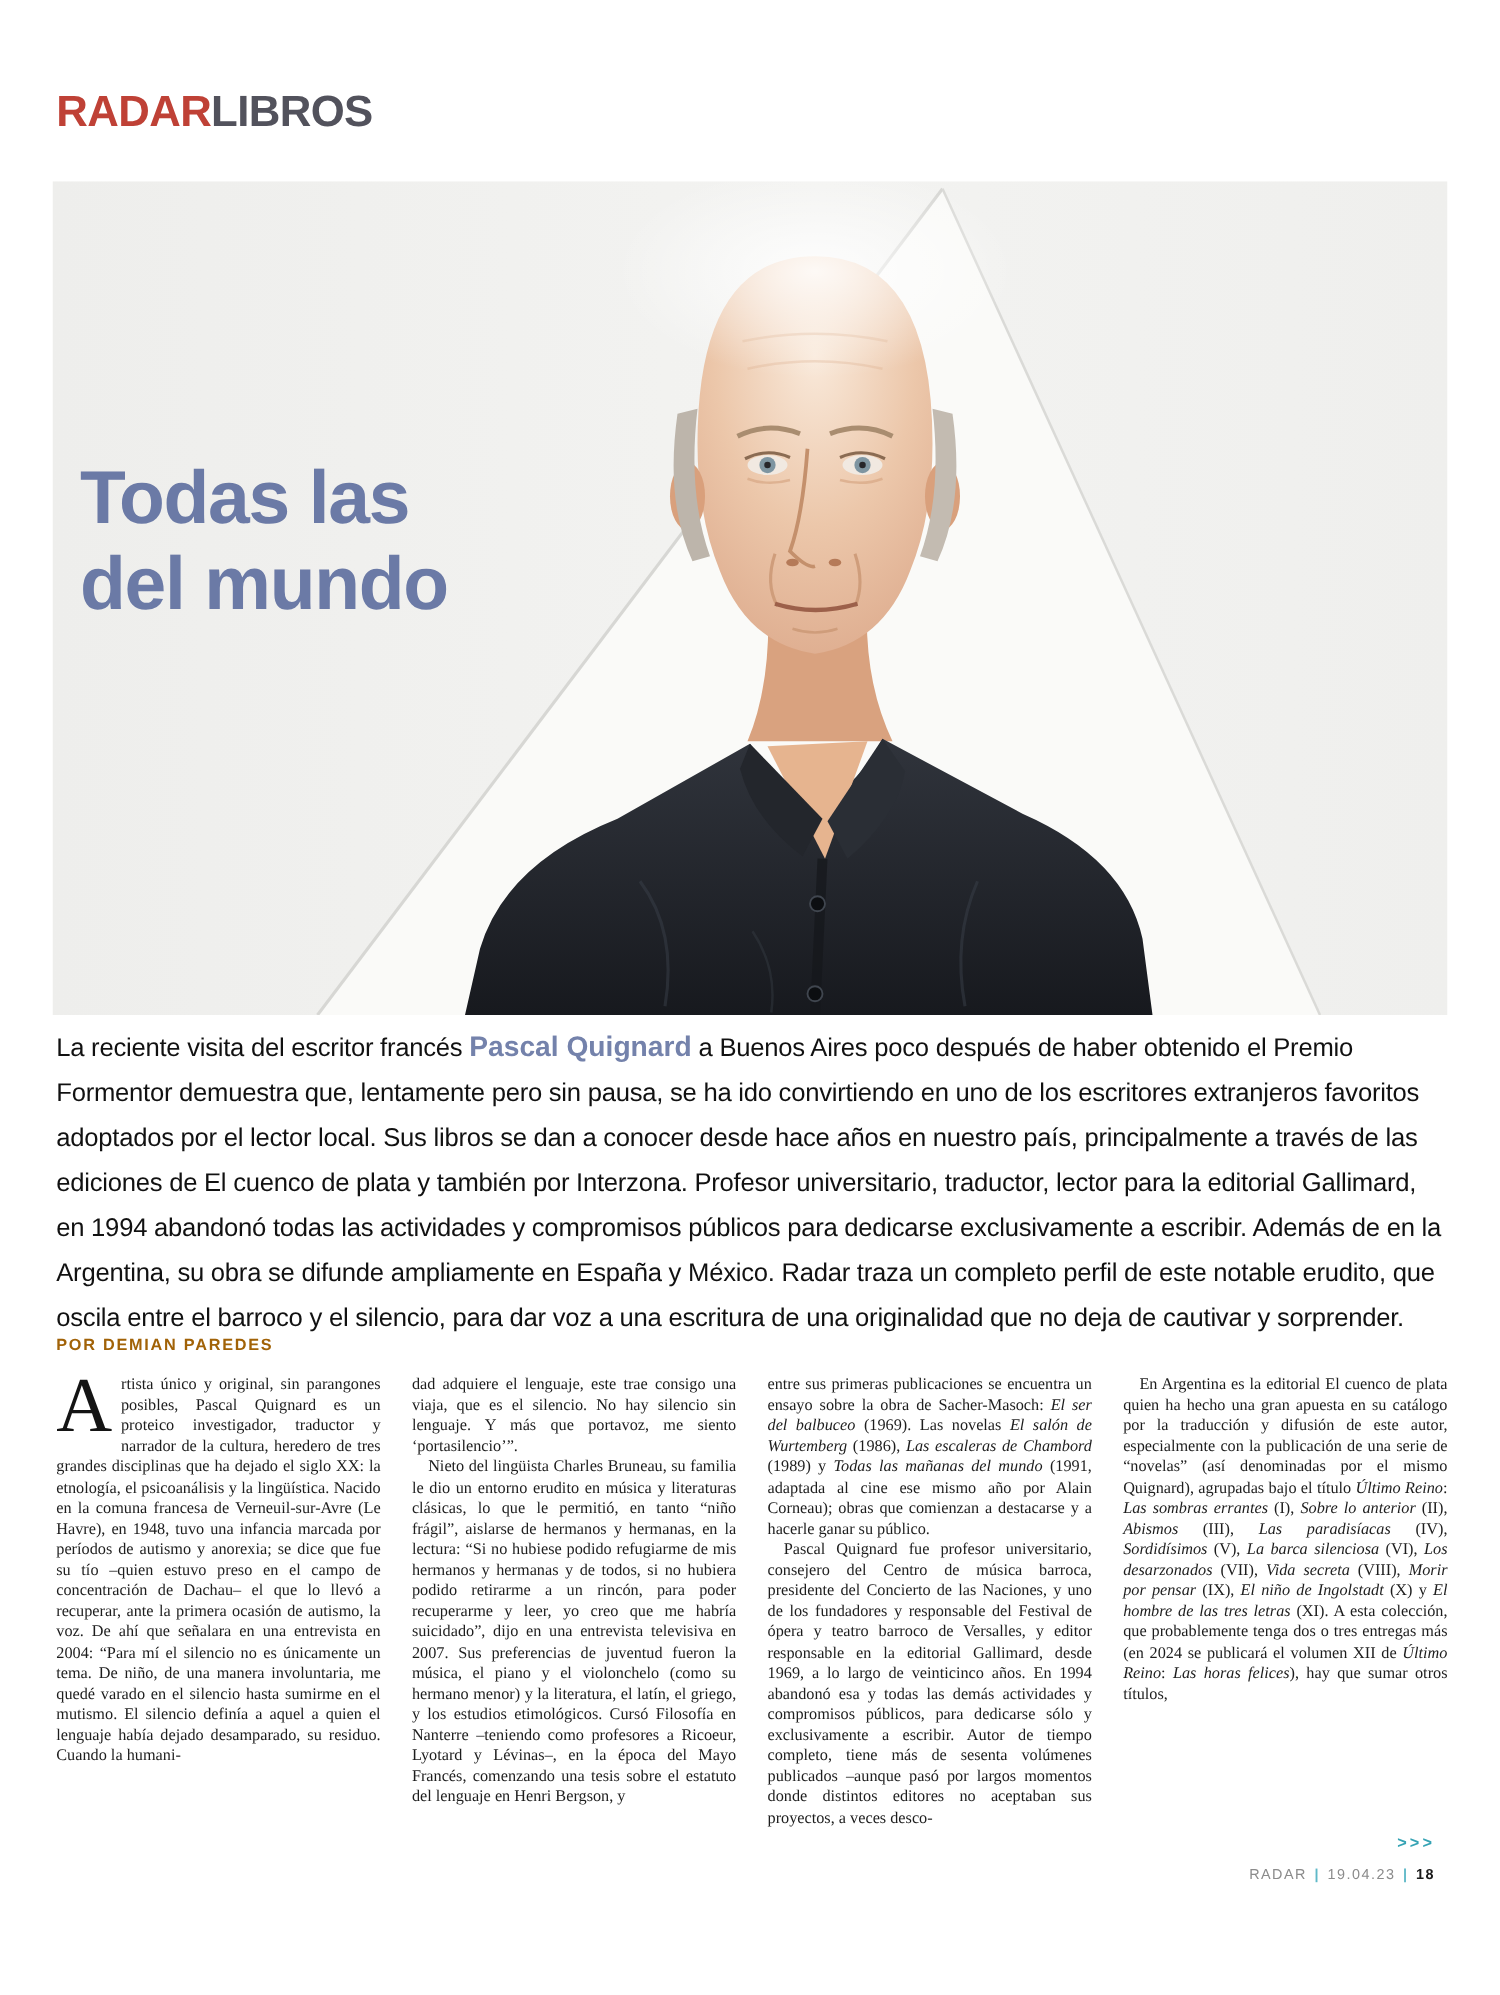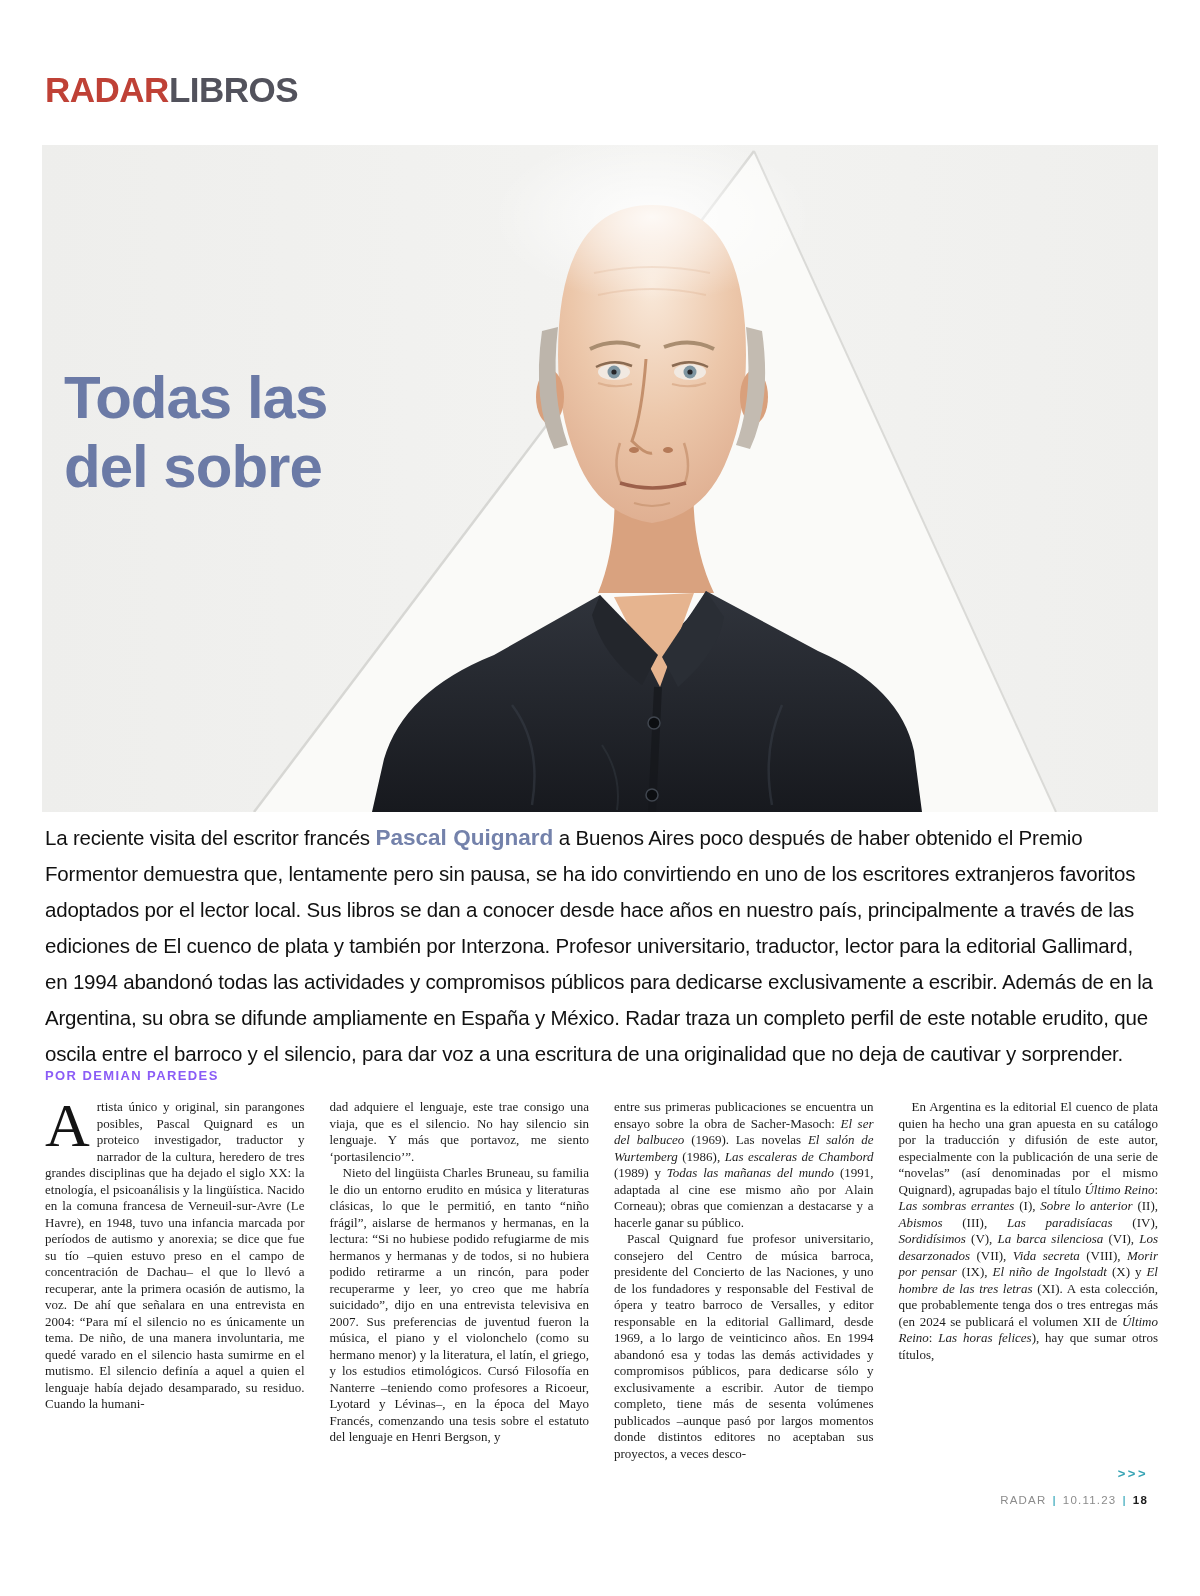--- a/index.html
+++ b/index.html
@@ -17,21 +17,21 @@
   .hero-title{position:absolute;left:22px;top:218px;font-weight:bold;font-size:60px;line-height:69px;
               color:#6b7aa6;letter-spacing:-1px;}
 
   
   .lead{position:absolute;left:45px;top:820px;width:1113px;margin:0;
         font-size:20.5px;line-height:36px;color:#111111;letter-spacing:-0.2px;}
   .lead .hl{font-weight:bold;color:#7482ab;font-size:1.1em;letter-spacing:0;}
 
   
   .byline{position:absolute;left:45px;top:1068px;font-size:13px;font-weight:bold;
-          letter-spacing:1.4px;color:#8b5cf6;text-align:center;}
+          letter-spacing:1.4px;color:#a16207;text-align:center;}
 
   
   .columns{position:absolute;left:45px;top:1099px;width:1113px;height:378px;
            display:flex;gap:25px;}
   .col{flex:1 1 0;font-family:"Liberation Serif",serif;font-size:13px;line-height:16.5px;
        color:#1d1d1d;text-align:justify;}
   .col p{margin:0;}
   .col p.ind{text-indent:13px;}
   .it{font-style:italic;}
   .dropcap{float:left;font-family:"Liberation Serif",serif;font-weight:normal;
@@ -137,21 +137,21 @@
         <circle cx="610" cy="650" r="6" fill="#0c0e11" stroke="#40464f" stroke-width="1.5"></circle>
 
         <path d="M470 560 Q500 600 490 660" stroke="#3a4049" stroke-width="2.5" fill="none" opacity="0.5"></path>
         <path d="M740 560 Q720 606 730 660" stroke="#3a4049" stroke-width="2.5" fill="none" opacity="0.5"></path>
         <path d="M560 600 Q580 630 575 665" stroke="#3a4049" stroke-width="2" fill="none" opacity="0.4"></path>
       </g>
     </svg>
 
     <div class="hero-title">
       <div>Todas las</div>
-      <div>del sobre</div>
+      <div>del mundo</div>
     </div>
   </figure>
 
   <p class="lead"><span>La reciente visita del escritor francés </span><span class="hl">Pascal Quignard</span><span> a Buenos Aires poco después de haber obtenido el Premio Formentor demuestra que, lentamente pero sin pausa, se ha ido convirtiendo en uno de los escritores extranjeros favoritos adoptados por el lector local. Sus libros se dan a conocer desde hace años en nuestro país, principalmente a través de las ediciones de El cuenco de plata y también por Interzona. Profesor universitario, traductor, lector para la editorial Gallimard, en 1994 abandonó todas las actividades y compromisos públicos para dedicarse exclusivamente a escribir. Además de en la Argentina, su obra se difunde ampliamente en España y México. Radar traza un completo perfil de este notable erudito, que oscila entre el barroco y el silencio, para dar voz a una escritura de una originalidad que no deja de cautivar y sorprender.</span></p>
 
   <div class="byline">POR DEMIAN PAREDES</div>
 
   <section class="columns">
       <div class="col">
         <p><span class="dropcap">A</span><span>rtista único y original, sin parangones posibles, Pascal Quignard es un proteico investigador, traductor y narrador de la cultura, heredero de tres grandes disciplinas que ha dejado el siglo XX: la etnología, el psicoanálisis y la lingüística. Nacido en la comuna francesa de Verneuil-sur-Avre (Le Havre), en 1948, tuvo una infancia marcada por períodos de autismo y anorexia; se dice que fue su tío –quien estuvo preso en el campo de concentración de Dachau– el que lo llevó a recuperar, ante la primera ocasión de autismo, la voz. De ahí que señalara en una entrevista en 2004: “Para mí el silencio no es únicamente un tema. De niño, de una manera involuntaria, me quedé varado en el silencio hasta sumirme en el mutismo. El silencio definía a aquel a quien el lenguaje había dejado desamparado, su residuo. Cuando la humani-</span></p>
@@ -165,16 +165,16 @@
         <p class="ind"><span>Pascal Quignard fue profesor universitario, consejero del Centro de música barroca, presidente del Concierto de las Naciones, y uno de los fundadores y responsable del Festival de ópera y teatro barroco de Versalles, y editor responsable en la editorial Gallimard, desde 1969, a lo largo de veinticinco años. En 1994 abandonó esa y todas las demás actividades y compromisos públicos, para dedicarse sólo y exclusivamente a escribir. Autor de tiempo completo, tiene más de sesenta volúmenes publicados –aunque pasó por largos momentos donde distintos editores no aceptaban sus proyectos, a veces desco-</span></p>
       </div>
       <div class="col">
         <p class="ind"><span>En Argentina es la editorial El cuenco de plata quien ha hecho una gran apuesta en su catálogo por la traducción y difusión de este autor, especialmente con la publicación de una serie de “novelas” (así denominadas por el mismo Quignard), agrupadas bajo el título </span><span class="it">Último Reino</span><span>: </span><span class="it">Las sombras errantes</span><span> (I), </span><span class="it">Sobre lo anterior</span><span> (II), </span><span class="it">Abismos</span><span> (III), </span><span class="it">Las paradisíacas</span><span> (IV), </span><span class="it">Sordidísimos</span><span> (V), </span><span class="it">La barca silenciosa</span><span> (VI), </span><span class="it">Los desarzonados</span><span> (VII), </span><span class="it">Vida secreta</span><span> (VIII), </span><span class="it">Morir por pensar</span><span> (IX), </span><span class="it">El niño de Ingolstadt</span><span> (X) y </span><span class="it">El hombre de las tres letras</span><span> (XI). A esta colección, que probablemente tenga dos o tres entregas más (en 2024 se publicará el volumen XII de </span><span class="it">Último Reino</span><span>: </span><span class="it">Las horas felices</span><span>), hay que sumar otros títulos,</span></p>
       </div>
     </section>
 
   <div class="more">&gt;&gt;&gt;</div>
 
   <footer class="pagefooter">
-    <span>RADAR</span><span class="sep">|</span><span>10.11.23</span><span class="sep">|</span><span class="pg">18</span>
+    <span>RADAR</span><span class="sep">|</span><span>19.04.23</span><span class="sep">|</span><span class="pg">18</span>
   </footer>
 
 </div>
 
 </body></html>

